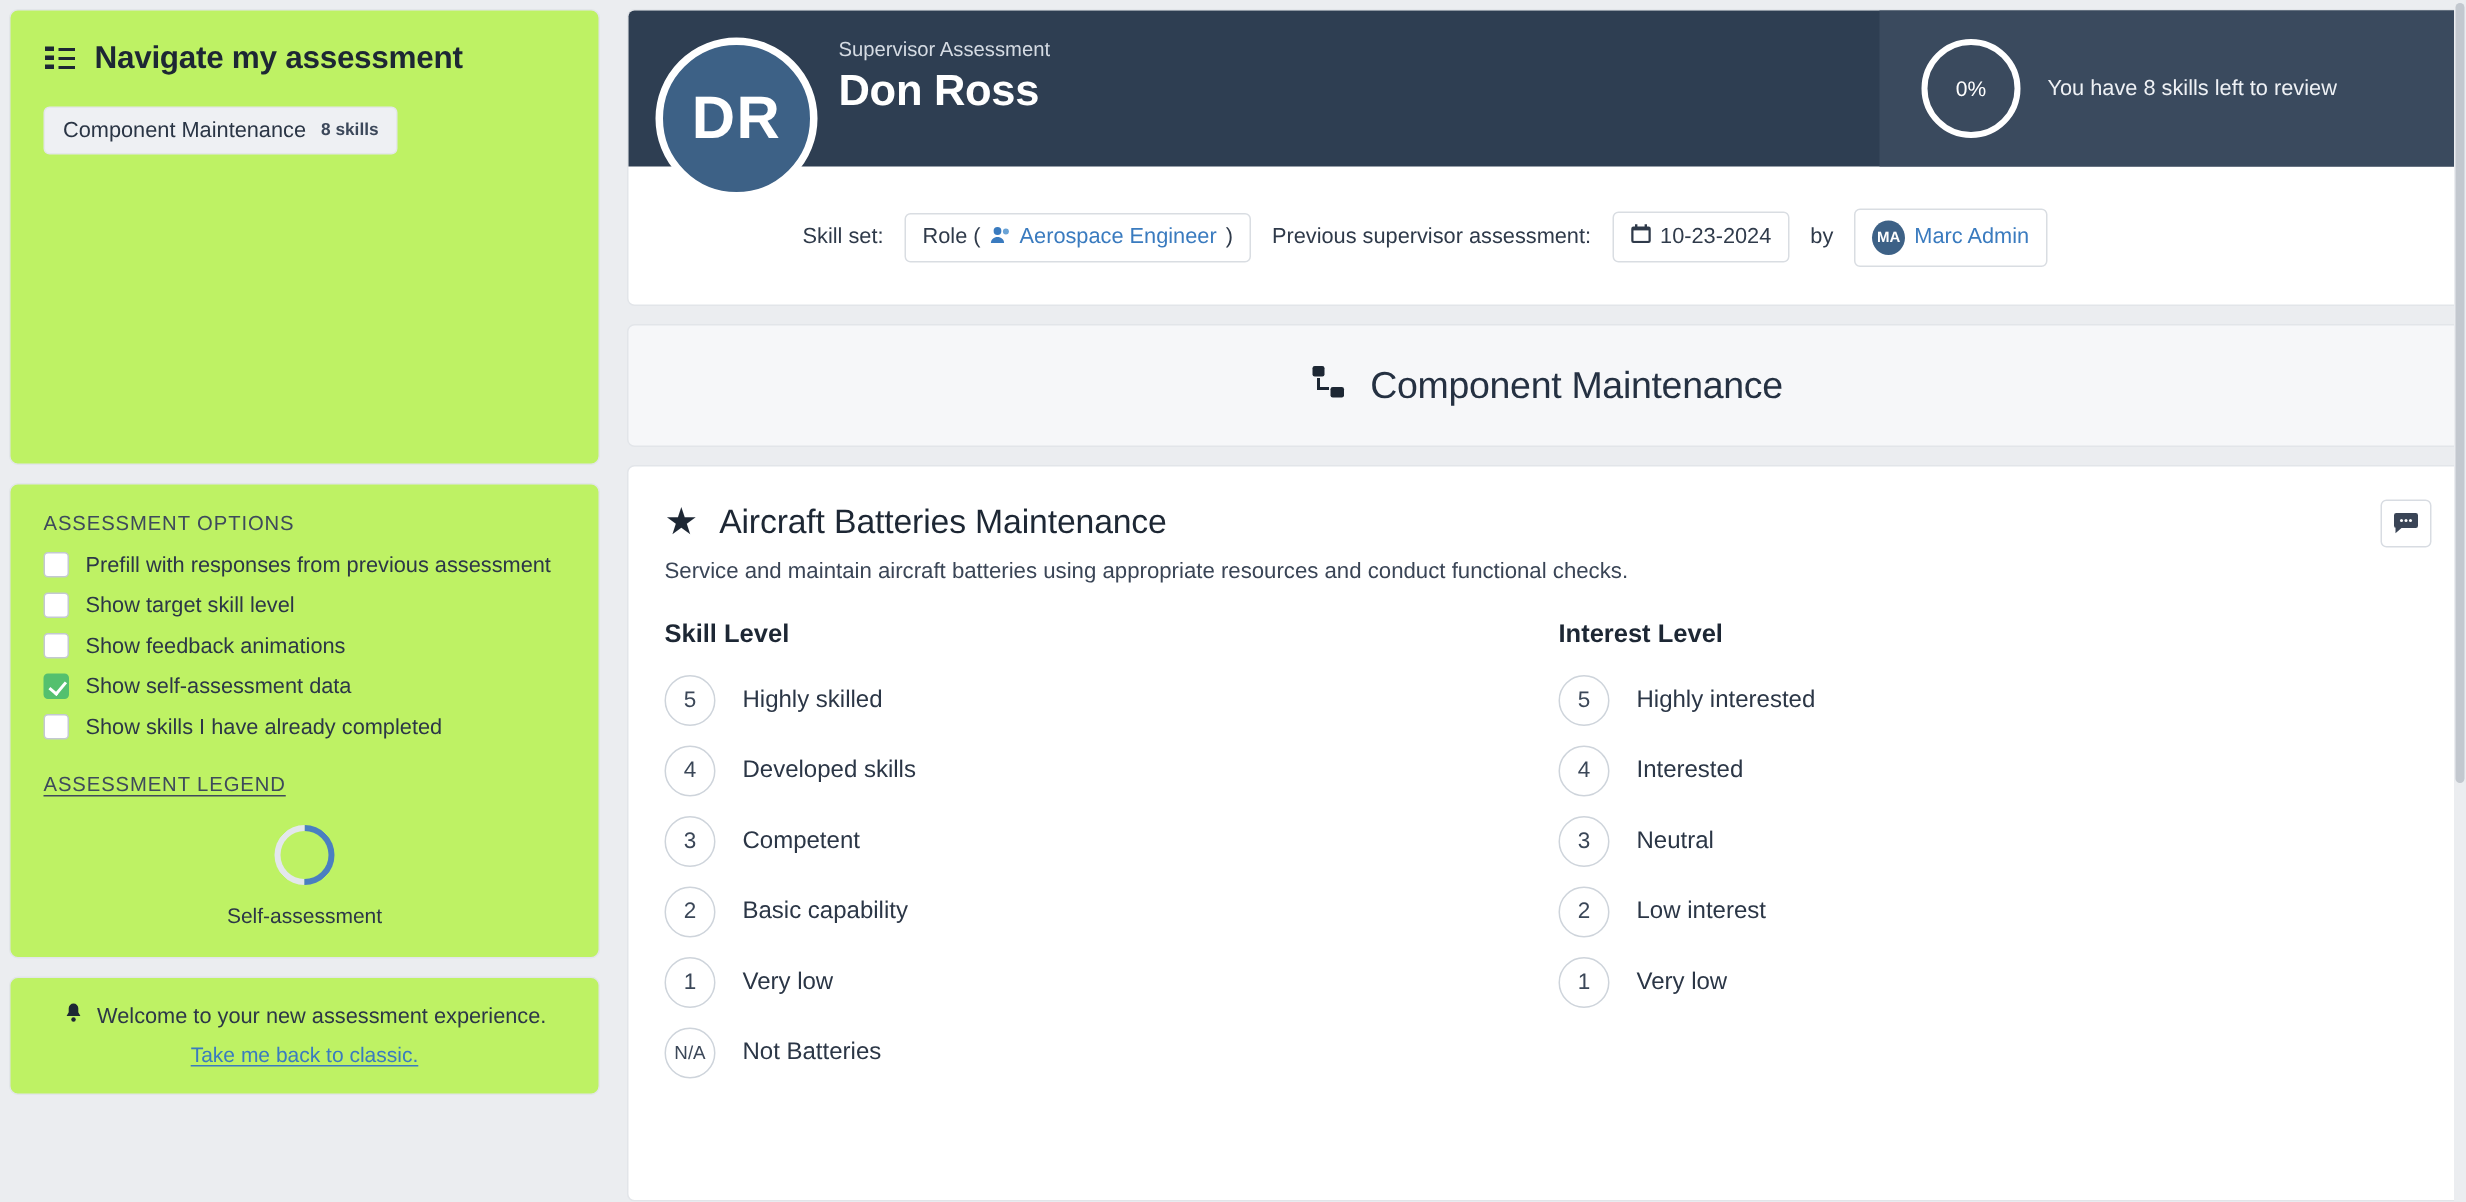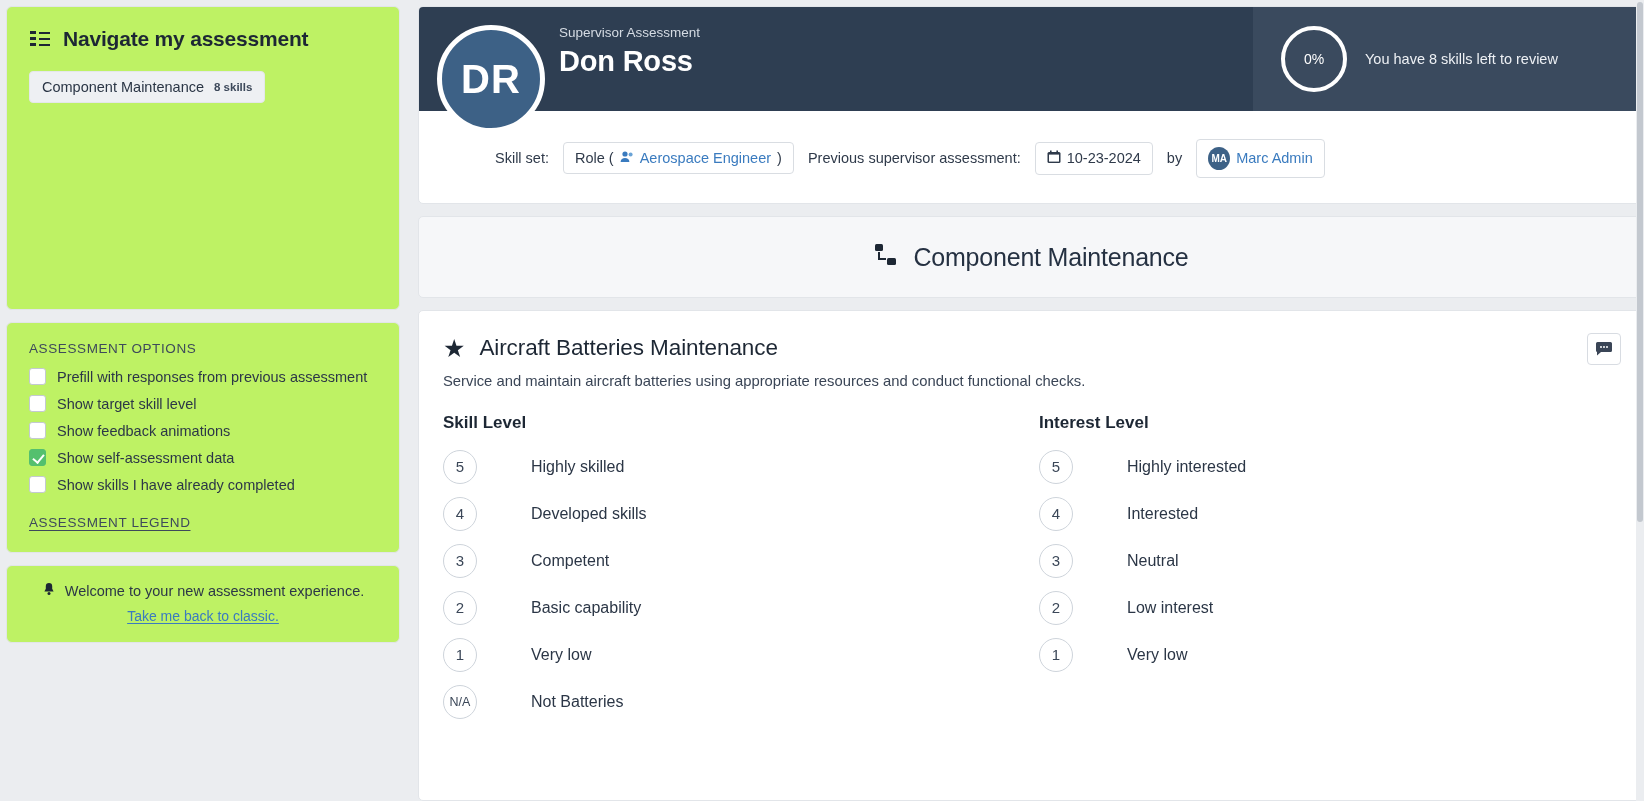--- a/index.html
+++ b/index.html
@@ -237,21 +237,21 @@
     flex: 0 0 66px;
   }
   .progress-text {
     color: #eef1f5;
     font-size: 14.5px;
   }
   .hdr-meta {
     height: 94px;
     display: flex;
     align-items: center;
-    padding-left: 76px;
+    padding-left: 116px;
     gap: 14px;
     font-size: 14.5px;
     color: #2f3a4a;
   }
   .pill {
     display: inline-flex;
     align-items: center;
     gap: 6px;
     border: 1px solid #d9dde2;
     border-radius: 4px;
@@ -353,21 +353,20 @@
     justify-content: center;
     font-size: 15px;
     color: #3b4758;
     background: #fff;
     flex: 0 0 34px;
   }
   .circ.na { font-size: 12.5px; }
   .level-text {
     font-size: 16px;
     color: #2b3646;
-    margin-left: 36px;
   }
 
   .scroll-track {
     position: absolute;
     right: 0; top: 0;
     width: 8px; height: 801px;
     background: #ebedf0;
   }
   .scroll-thumb {
     position: absolute;
@@ -422,20 +421,24 @@
       <div class="opt-row">
         <span class="cb checked"></span>
         <span class="opt-label">Show self-assessment data</span>
       </div>
       <div class="opt-row">
         <span class="cb"></span>
         <span class="opt-label">Show skills I have already completed</span>
       </div>
 
       <div class="legend-label">ASSESSMENT LEGEND</div>
+      <div class="legend-body">
+        <div class="legend-ring"></div>
+        <div class="legend-caption">Self-assessment</div>
+      </div>
     </section>
 
     <section class="card welcome-card">
       <div class="welcome-row">
         <span>
           <svg width="14" height="15" viewBox="0 0 14 15">
             <path d="M7 1a3.2 3.2 0 0 0-3.2 3.2v2.6L2.4 9.4h9.2l-1.4-2.6V4.2A3.2 3.2 0 0 0 7 1z" fill="#1d2734"></path>
             <circle cx="7" cy="11.6" r="1.5" fill="#1d2734"></circle>
           </svg>
         </span>

